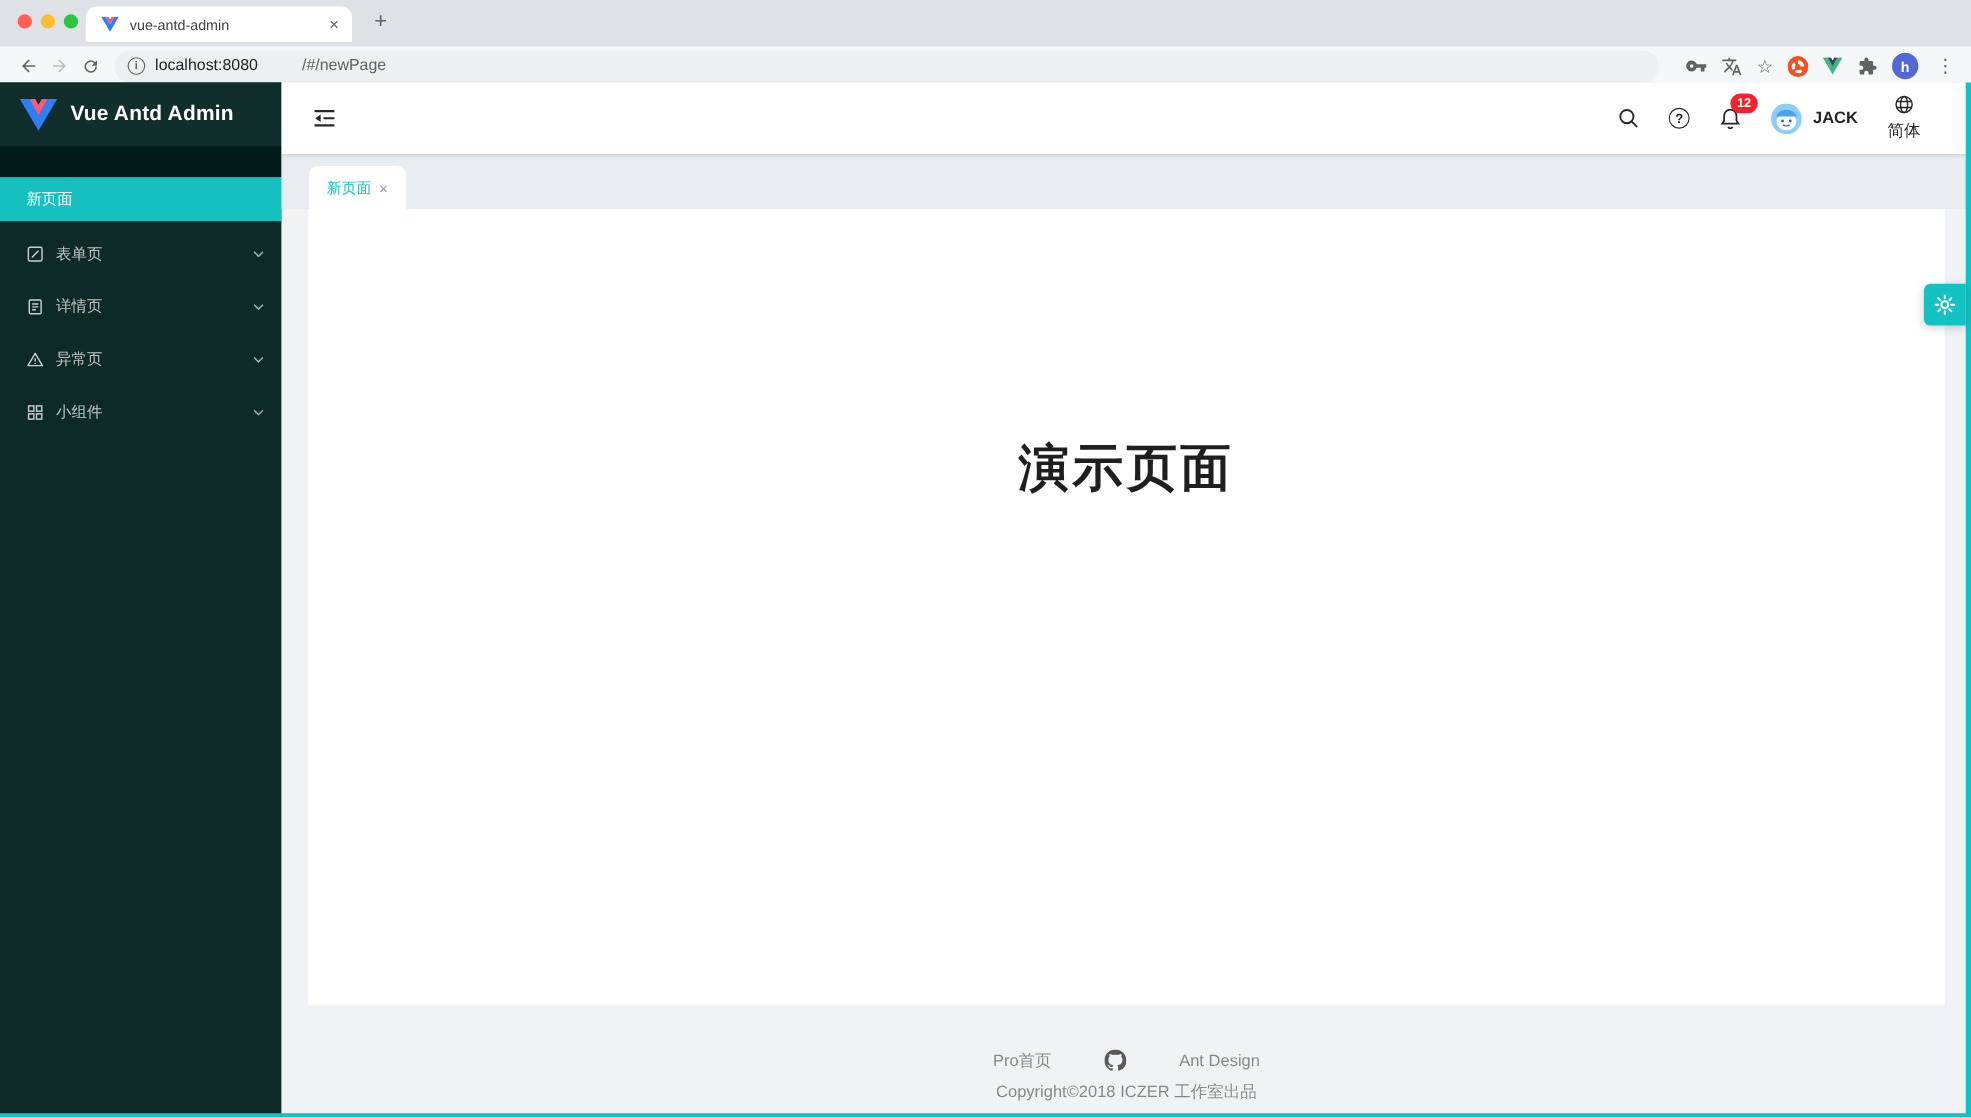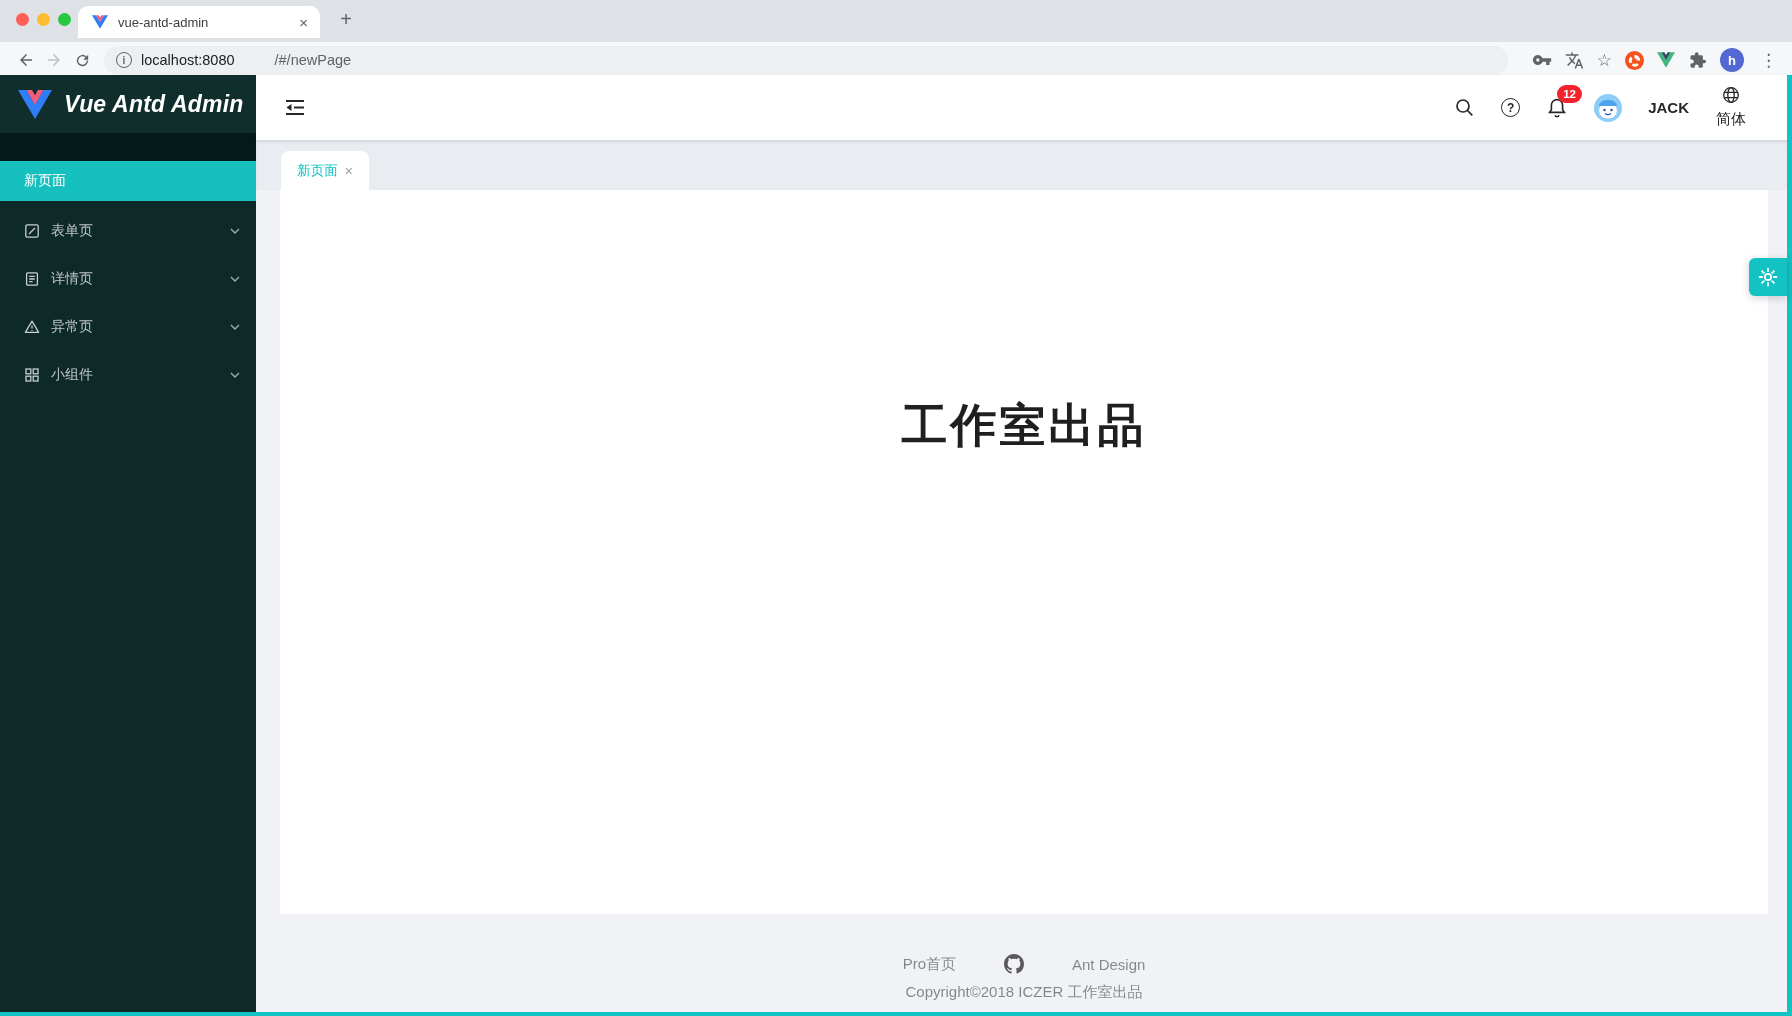--- a/index.html
+++ b/index.html
@@ -34,40 +34,40 @@
   .ext-avatar { width:24px; height:24px; border-radius:50%; background:#5468d4; color:#fff; font-size:13px;
     font-weight:700; display:flex; align-items:center; justify-content:center; cursor:pointer; }
   .menu-dots { font-size:17px; color:#5f6368; cursor:pointer; padding:0 3px; }
 
   
   .app { position:absolute; top:75px; left:0; right:0; bottom:0; display:flex; background:#f0f2f5; }
 
   .sidebar { width:256px; flex-shrink:0; background:#0d2928; display:flex; flex-direction:column; }
   .logo-row { height:58px; background:#102e2c; display:flex; align-items:center; gap:12px; padding-left:18px; }
   .logo-row svg { width:34px; height:29px; }
-  .logo-text { color:#fff; font-size:23px; font-weight:700; letter-spacing:.2px; white-space:nowrap;font-style:italic; }
+  .logo-text { color:#fff; font-size:19px; font-weight:700; letter-spacing:.2px; white-space:nowrap; }
   .menu-gap { height:28px; background:#041a1a; }
   .menu-item { height:40px; display:flex; align-items:center; padding:0 16px 0 24px; margin-bottom:8px;
     color:rgba(255,255,255,.72); font-size:14px; cursor:pointer; }
   .menu-item.selected { background:#16c0be; color:#fff; margin-bottom:10px; }
   .mi-icon { width:16px; height:16px; margin-right:11px; display:flex; color:rgba(255,255,255,.78); }
   .mi-label { white-space:nowrap; }
   .chev { margin-left:auto; display:flex; opacity:.85; }
 
   .main { flex:1; min-width:0; display:flex; flex-direction:column; background:#f0f2f5; position:relative; }
   .app-header { height:65px; flex-shrink:0; background:#fff; display:flex; align-items:center; padding:0 26px;
     box-shadow:0 1px 4px rgba(0,21,41,.08); position:relative; z-index:2; }
   .fold-btn { width:26px; height:26px; display:flex; align-items:center; justify-content:center; cursor:pointer; }
   .header-right { margin-left:auto; display:flex; align-items:center; gap:27px; padding-right:20px; }
   .icon-btn { display:flex; align-items:center; justify-content:flex-end; cursor:pointer; position:relative; }
   .help-circle { width:19px; height:19px; border:1.5px solid #262626; border-radius:50%; color:#262626;
     font-size:12px; font-weight:700; display:flex; align-items:center; justify-content:center; }
   .badge { position:absolute; top:-12px; left:10px; background:#f5222d; color:#fff; font-size:11.5px; font-weight:700;
     height:18px; min-width:18px; padding:0 6px; border-radius:9px; display:flex; align-items:center; justify-content:center; }
-  .user { display:flex; align-items:center; gap:26px; cursor:pointer; }
+  .user { display:flex; align-items:center; gap:10px; cursor:pointer; }
   .user svg { width:28px; height:28px; }
   .username { font-size:15px; font-weight:700; color:#262626; }
   .lang { display:flex; align-items:center; gap:6px; cursor:pointer;flex-direction:column; }
   .lang-label { font-size:15px; color:#262626; }
 
   .tabbar { height:50px; flex-shrink:0; background:#e9ecf0; box-shadow:inset 0 2px 4px rgba(0,0,0,.05);
     display:flex; align-items:flex-end; padding-left:25px; }
   .page-tab { height:39px; min-width:88px; background:#fff; border-radius:8px 8px 0 0; display:flex;
     align-items:center; justify-content:center; gap:7px; padding:0 13px; cursor:pointer; }
   .page-tab-label { font-size:13.5px; color:#13c2c2; }
@@ -292,21 +292,21 @@
       </header>
 
       <div class="tabbar">
         <div class="page-tab">
           <span class="page-tab-label">新页面</span>
           <span class="pt-close">×</span>
         </div>
       </div>
 
       <div class="content-card">
-        <div class="demo-title">工作室出品</div>
+        <div class="demo-title">演示页面</div>
       </div>
 
       <footer class="footer">
         <div class="footer-links">
           <a class="footer-link">Pro首页</a>
           <span class="gh-icon">
             <svg width="20" height="20" viewBox="0 0 16 16" fill="#595959">
                 <path d="M8 0C3.58 0 0 3.58 0 8c0 3.54 2.29 6.53 5.47 7.59.4.07.55-.17.55-.38 0-.19-.01-.82-.01-1.49-2.01.37-2.53-.49-2.69-.94-.09-.23-.48-.94-.82-1.13-.28-.15-.68-.52-.01-.53.63-.01 1.08.58 1.23.82.72 1.21 1.87.87 2.33.66.07-.52.28-.87.51-1.07-1.78-.2-3.64-.89-3.64-3.95 0-.87.31-1.59.82-2.15-.08-.2-.36-1.02.08-2.12 0 0 .67-.21 2.2.82.64-.18 1.32-.27 2-.27s1.36.09 2 .27c1.53-1.04 2.2-.82 2.2-.82.44 1.1.16 1.92.08 2.12.51.56.82 1.27.82 2.15 0 3.07-1.87 3.75-3.65 3.95.29.25.54.73.54 1.48 0 1.07-.01 1.93-.01 2.2 0 .21.15.46.55.38A8.01 8.01 0 0 0 16 8c0-4.42-3.58-8-8-8z"></path>
               </svg>
           </span>

